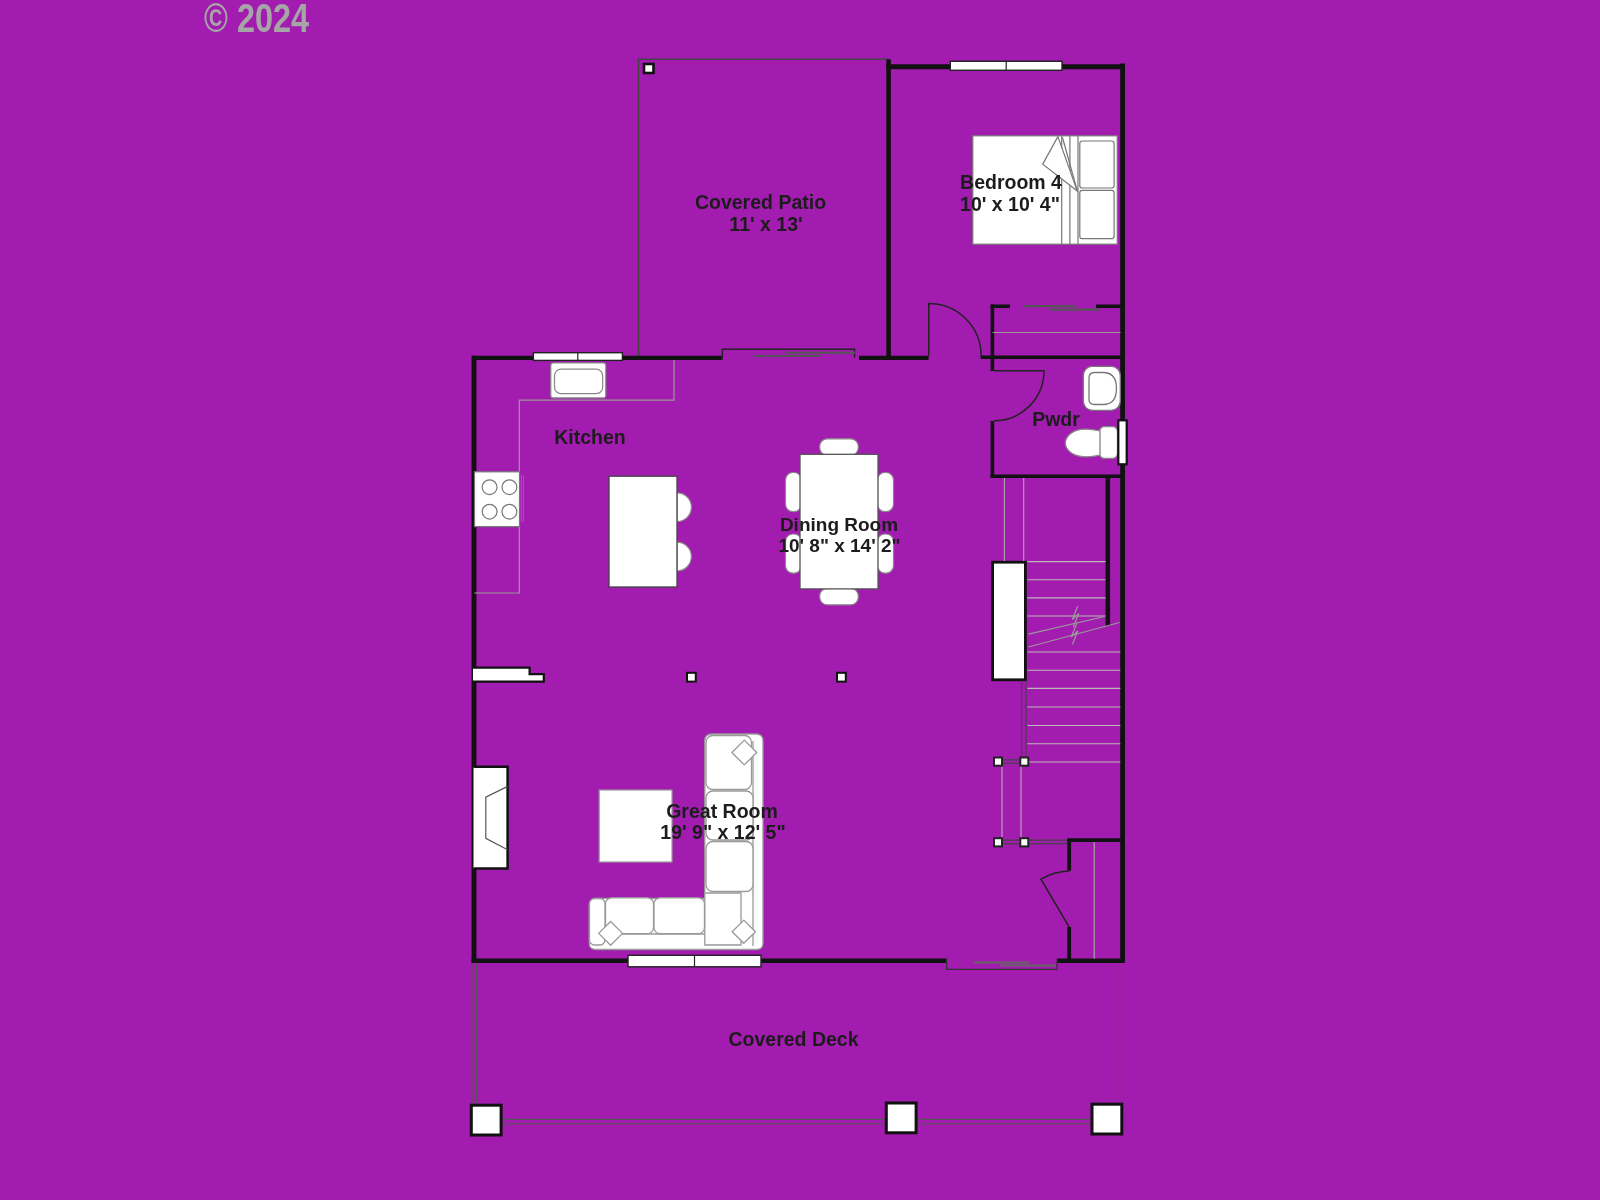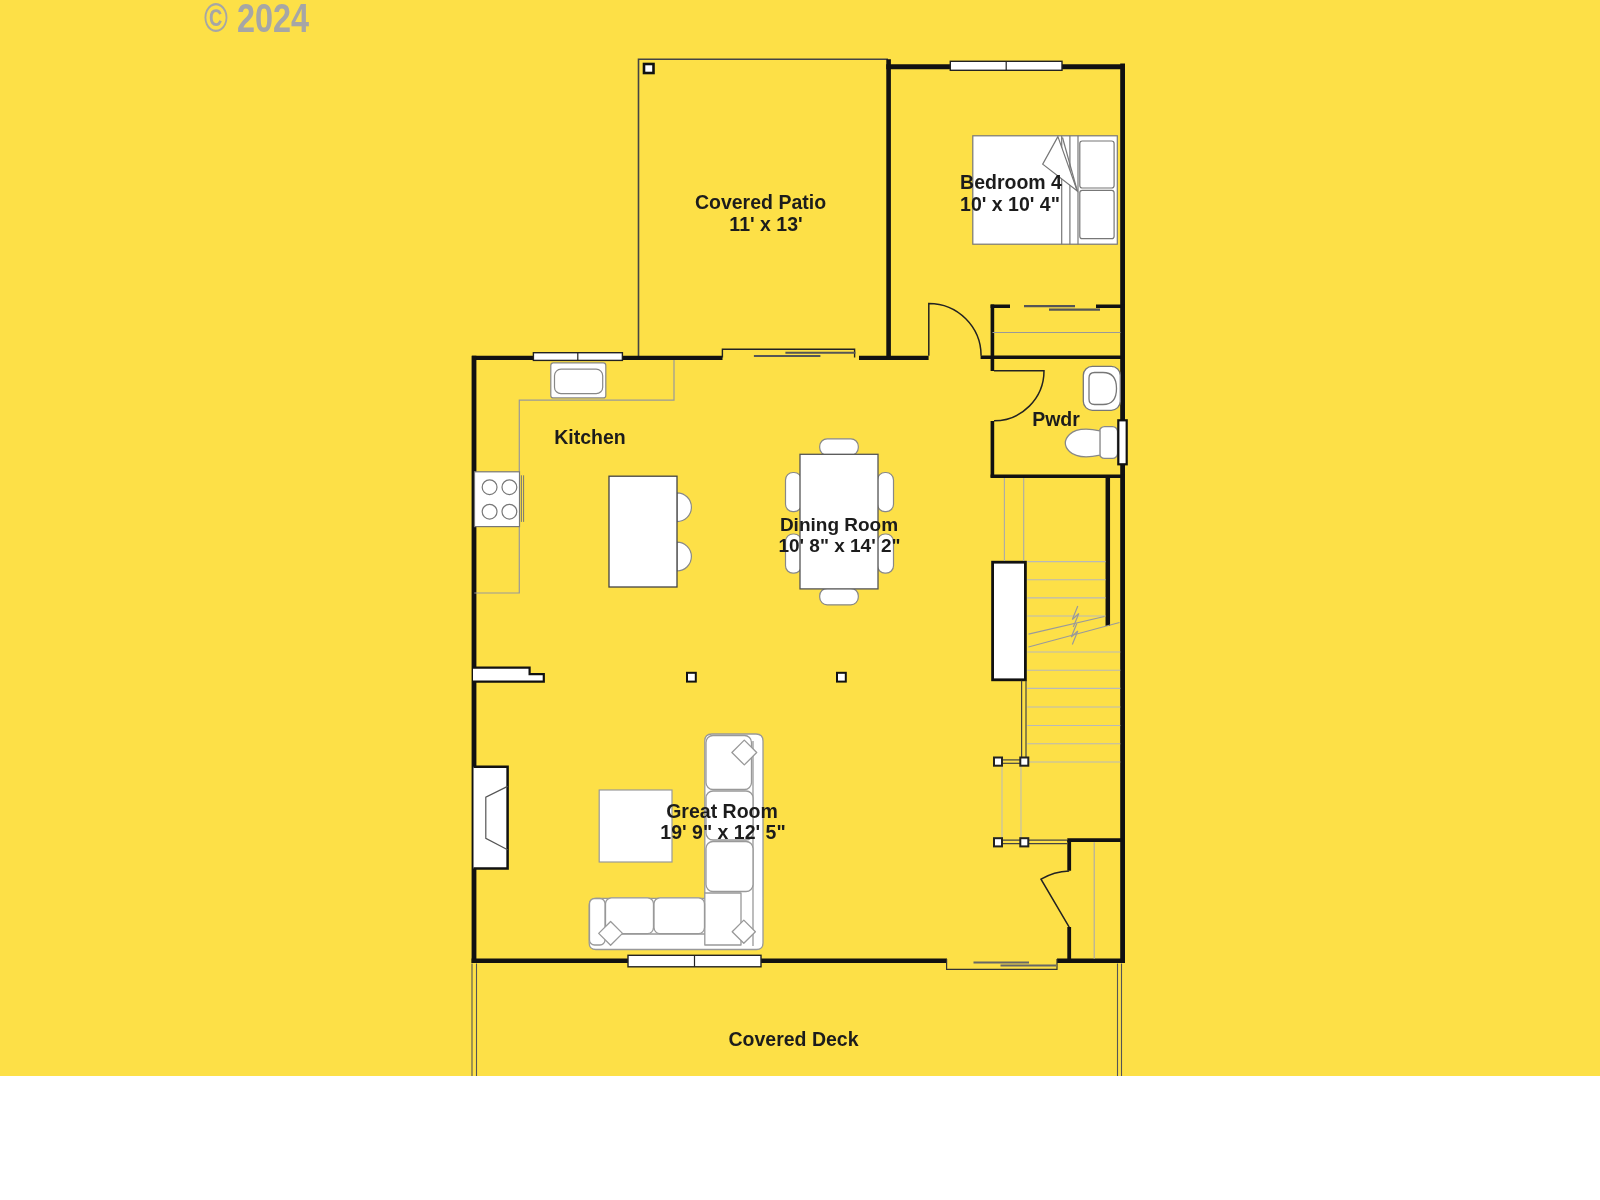--- a/index.html
+++ b/index.html
@@ -1,16 +1,16 @@
 <!DOCTYPE html>
 <html><head>
 <meta charset="utf-8">
 <style>
   html,body{margin:0;padding:0;background:#ffffff;}
-  .page{position:relative;width:1600px;height:1076px;background:#fde047;overflow:hidden;}
+  .page{position:relative;width:1600px;height:1200px;background:#a21caf;overflow:hidden;}
   svg{position:absolute;left:0;top:0;}
   text{font-family:"Liberation Sans",sans-serif;}
 </style>
 </head>
 <body>
 <div class="page">
 <svg width="1600" height="1200" viewBox="0 0 1600 1200">
 
 <text x="204" y="32" font-size="40" font-weight="bold" fill="#a6a6a6" textLength="105" lengthAdjust="spacingAndGlyphs">© 2024</text>
 

